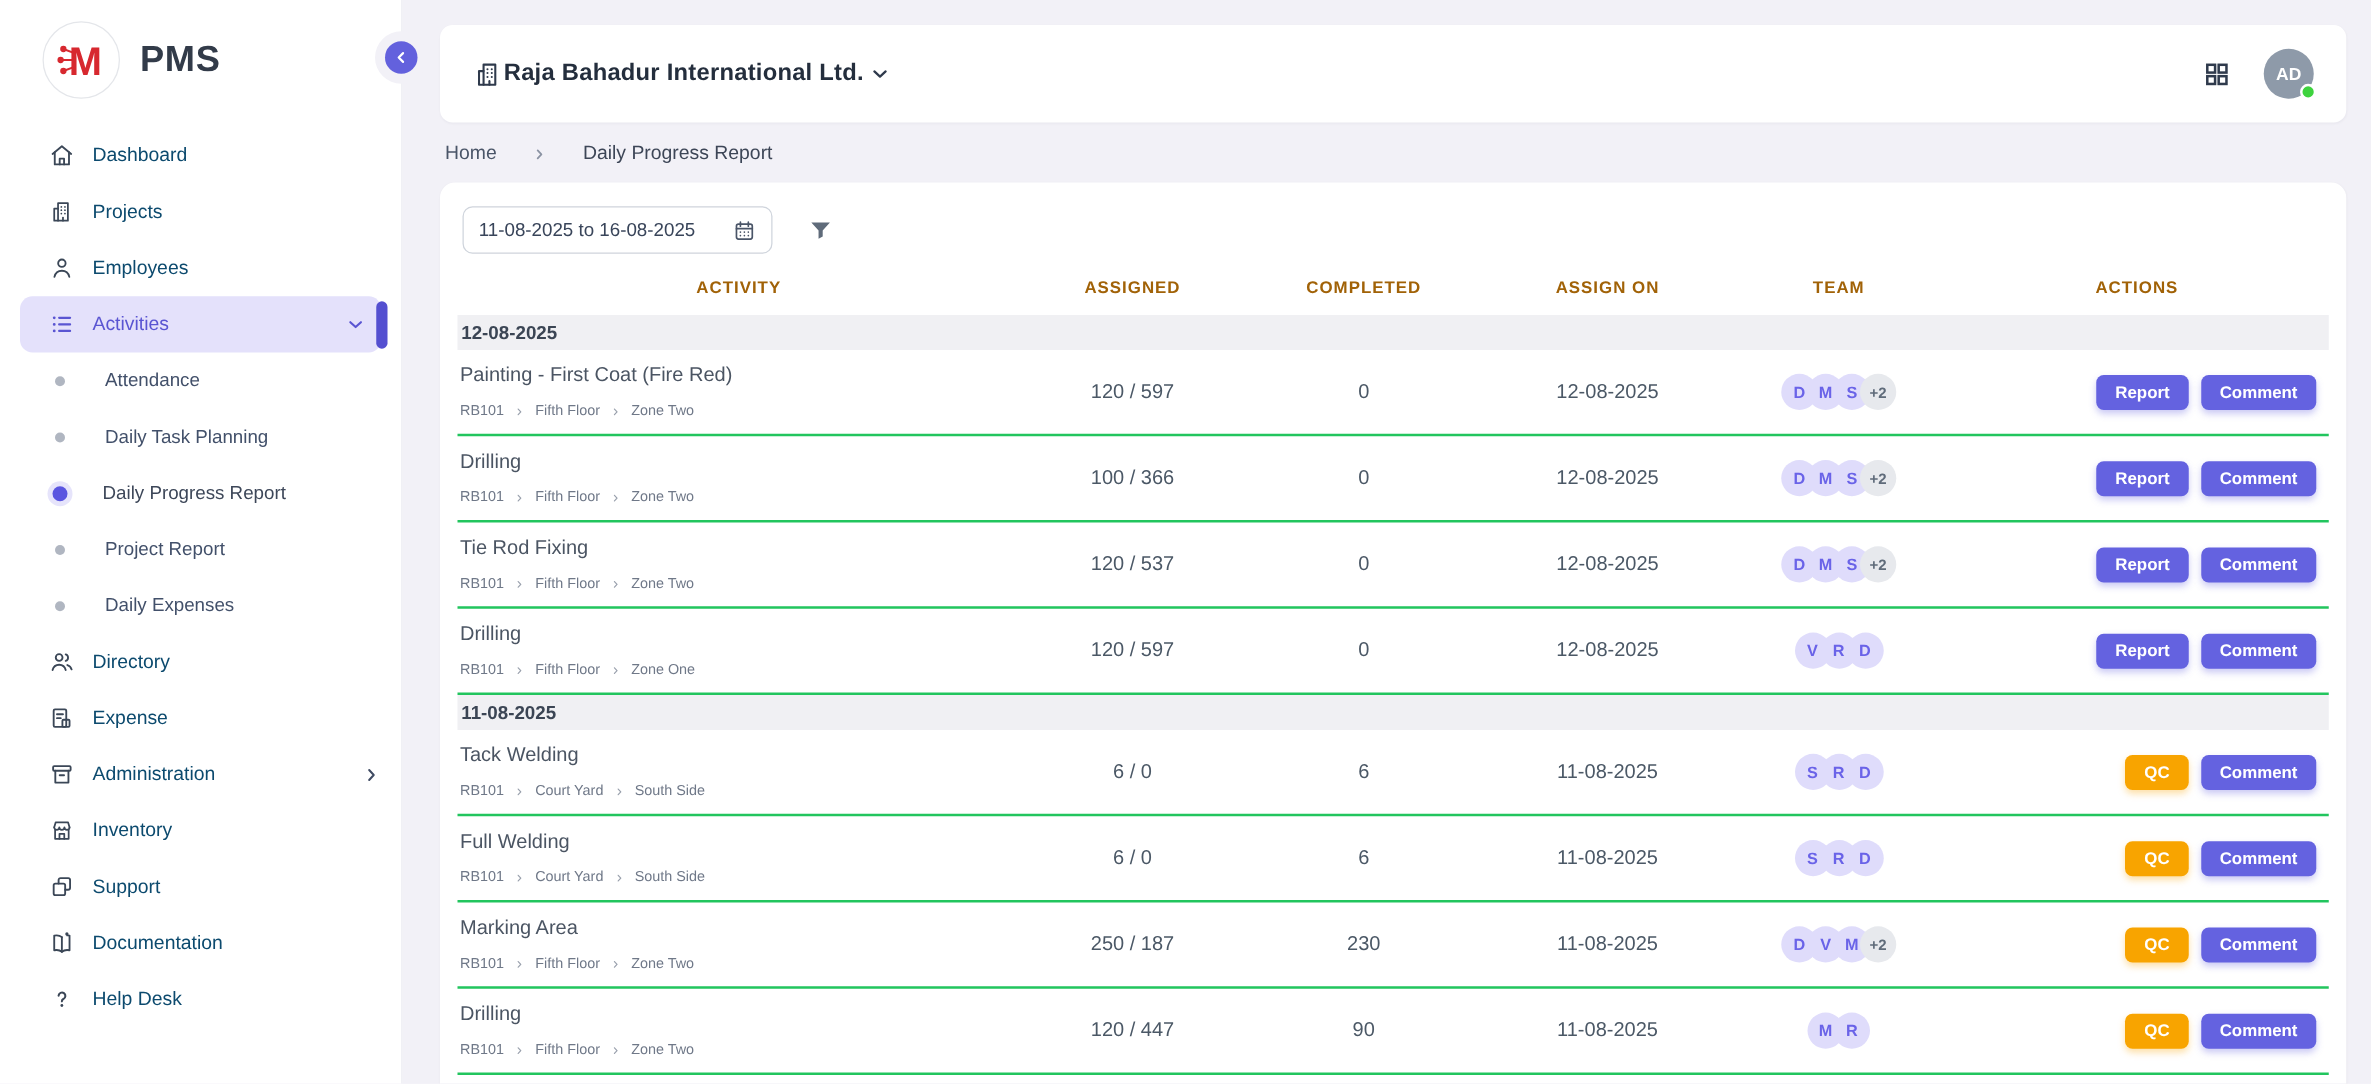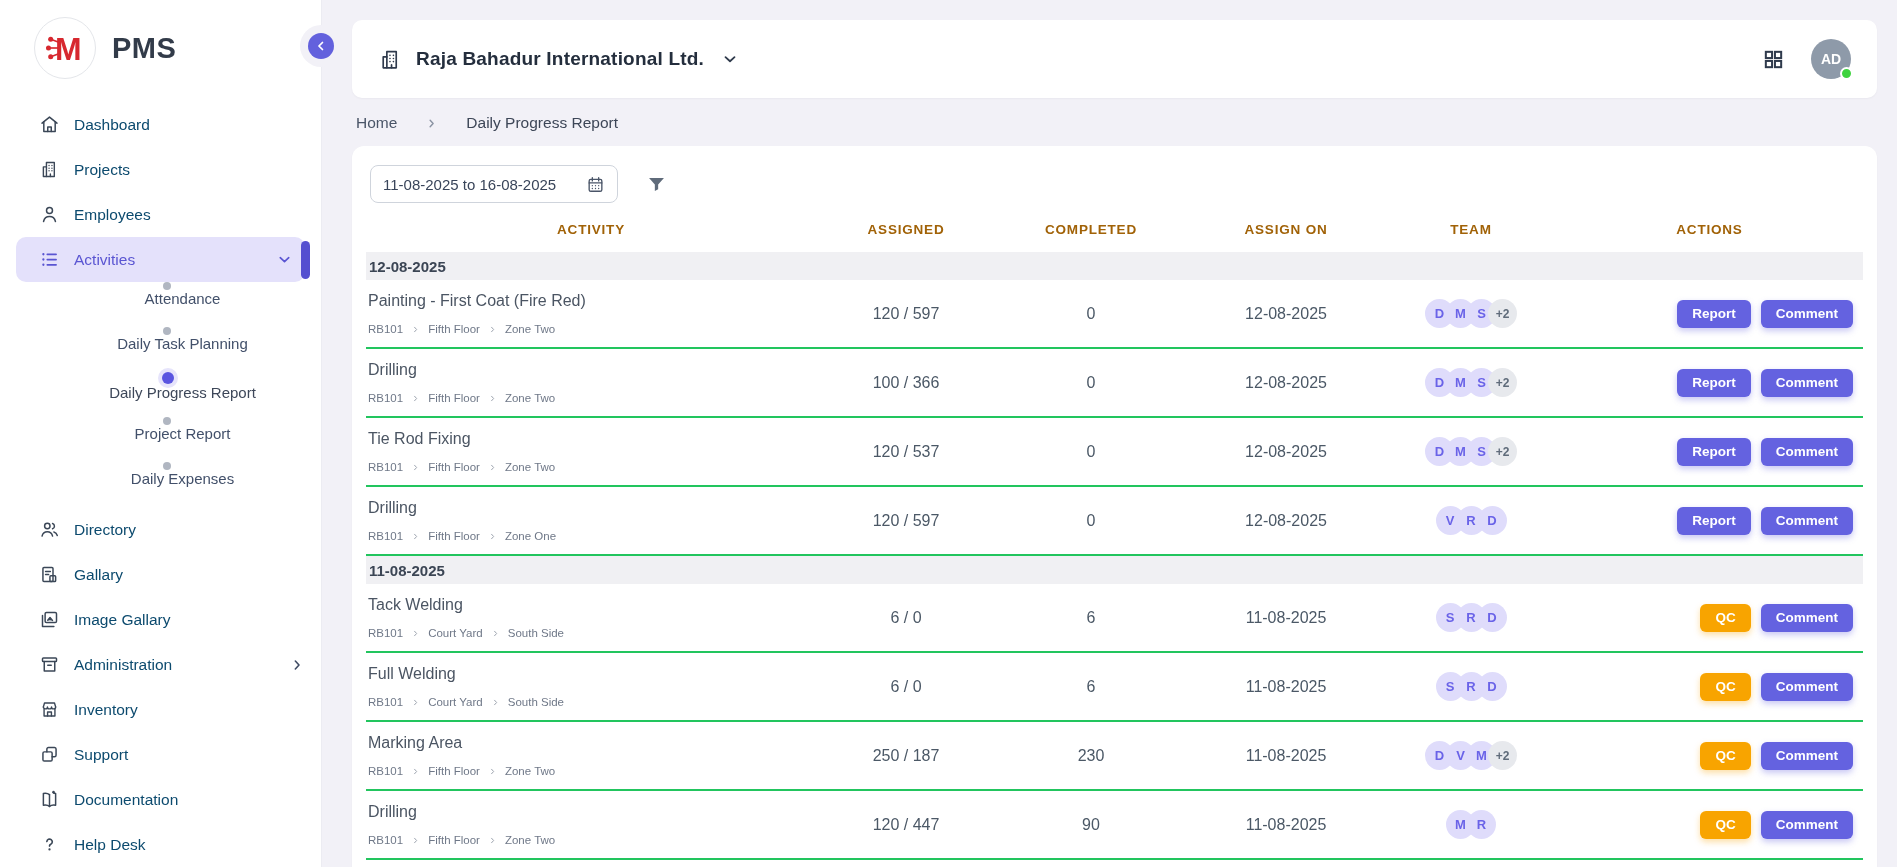--- a/index.html
+++ b/index.html
@@ -21,35 +21,35 @@
     justify-content:center; color:#3b4757; }
   .nav-item .nicon svg { width:21px; height:21px; }
   .nav-item .trail { margin-left:auto; display:flex; color:#5a55d2; }
   .nav-item .trail.gray { color:#3f4b63; }
   .nav-item.active-parent { background:#e4e1fb; border-radius:10px; margin:0 16px;
     padding:0 12px 0 22px; color:#5a55d2; }
   .nav-item.active-parent .nicon { color:#5a55d2; }
   .accent-bar { position:absolute; right:-5px; width:9px; height:38px; border-radius:6px;
     background:#544fd0; }
   .sub-item { display:flex; align-items:center; height:45px; padding-left:44px;
-    font-size:15px; color:#42506a; cursor:pointer;flex-direction:column; }
+    font-size:15px; color:#42506a; cursor:pointer; }
   .sub-dot { width:8px; height:8px; border-radius:50%; background:#b0b6c1; margin-right:32px; }
   .sub-item.active { color:#3d4759; font-weight:500; }
   .sub-item.active .sub-dot { width:12px; height:12px; background:#5a55e0;
     box-shadow:0 0 0 4px #e6e4fb; margin-right:28px; margin-left:-2px; }
   .collapse-btn { position:absolute; top:33px; right:-13px; width:26px; height:26px;
     border-radius:50%; background:#6361dd; color:#fff; display:flex; align-items:center;
     justify-content:center; cursor:pointer; box-shadow:0 0 0 8px #f2f1f7; z-index:5; }
   .collapse-btn svg { width:14px; height:14px; }
 
   
   .main { flex:1; padding:20px 20px 0 30px; display:flex; flex-direction:column; height:100%; }
   .topbar { background:#fff; border-radius:10px; height:78px; display:flex; align-items:center;
     padding:0 26px 0 26px; box-shadow:0 1px 2px rgba(16,24,40,.04); }
-  .company { display:flex; align-items:center; gap:13px; cursor:pointer; }
+  .company { display:flex; align-items:center; cursor:pointer; }
   .company .cicon { color:#2f3a4c; display:flex; }
   .company .cicon svg { width:25px; height:25px; }
   .company-name { font-size:19px; font-weight:700; color:#242e3d; letter-spacing:.2px; }
   .company .chev { color:#2f3a4c; display:flex; margin-left:4px; }
   .topbar-right { margin-left:auto; display:flex; align-items:center; gap:26px; }
   .grid-btn { color:#2f3a4c; display:flex; cursor:pointer; }
   .grid-btn svg { width:23px; height:23px; }
   .avatar-wrap { position:relative; width:40px; height:40px; cursor:pointer; }
   .avatar { width:40px; height:40px; border-radius:50%; background:#8e9aa9; color:#fff;
     font-size:14px; font-weight:700; display:flex; align-items:center; justify-content:center; }
@@ -211,33 +211,23 @@
   </div>
 
   <div class="nav-item">
     <span class="nicon">
           <svg viewBox="0 0 24 24" fill="none" stroke="currentColor" stroke-width="1.7" stroke-linecap="round" stroke-linejoin="round">
             <rect x="4.5" y="4" width="11.5" height="16" rx="1.2"></rect>
             <path d="M7.5 8.5h5.5M7.5 12h3.5"></path>
             <rect x="12.5" y="13.5" width="6.5" height="6.5" rx="1"></rect>
           </svg>
         </span>
-    <span class="nlabel">Gallary</span>
-  </div>
-
-  <div class="nav-item">
-    <span class="nicon">
-          <svg viewBox="0 0 24 24" fill="none" stroke="currentColor" stroke-width="1.7" stroke-linecap="round" stroke-linejoin="round">
-            <rect x="7" y="4" width="13" height="11.5" rx="1.5"></rect>
-            <path d="M4 7.5V20h13"></path>
-            <path d="m10 12.8 2.6-3 2.8 3.2" fill="currentColor"></path>
-          </svg>
-        </span>
-    <span class="nlabel">Image Gallary</span>
-  </div>
+    <span class="nlabel">Expense</span>
+  </div>
+
 
   <div class="nav-item">
     <span class="nicon">
           <svg viewBox="0 0 24 24" fill="none" stroke="currentColor" stroke-width="1.7" stroke-linecap="round" stroke-linejoin="round">
             <rect x="4" y="4.5" width="16" height="4.2" rx="1"></rect>
             <path d="M6 8.7V19.5h12V8.7"></path>
             <path d="M10 12.8h4"></path>
           </svg>
         </span>
     <span class="nlabel">Administration</span>

